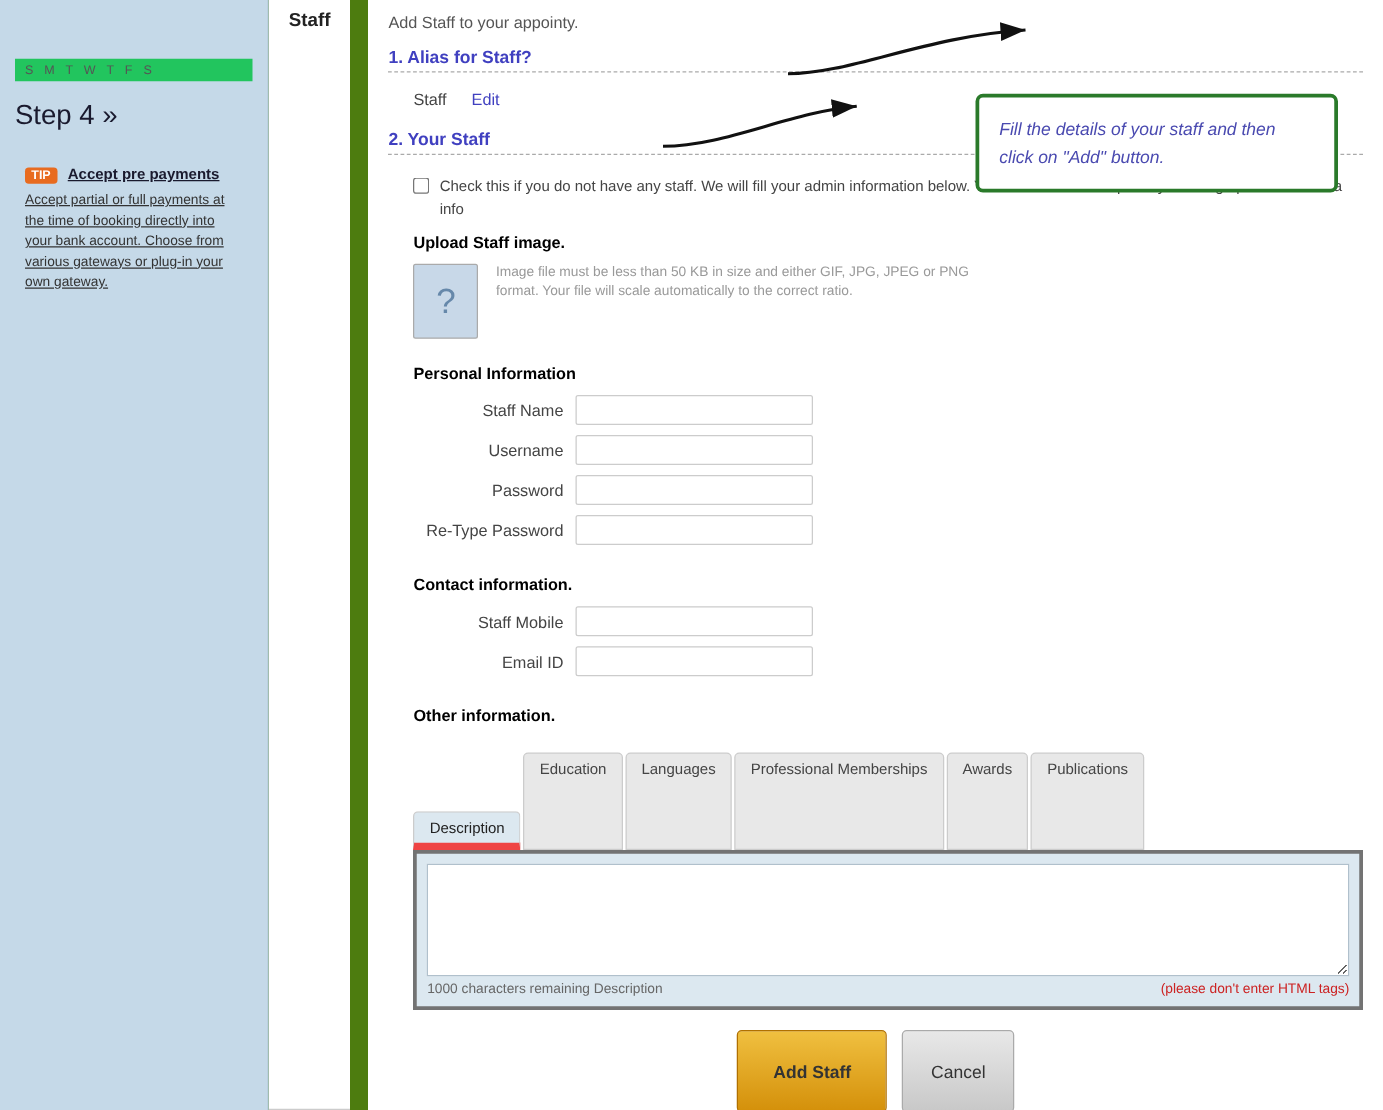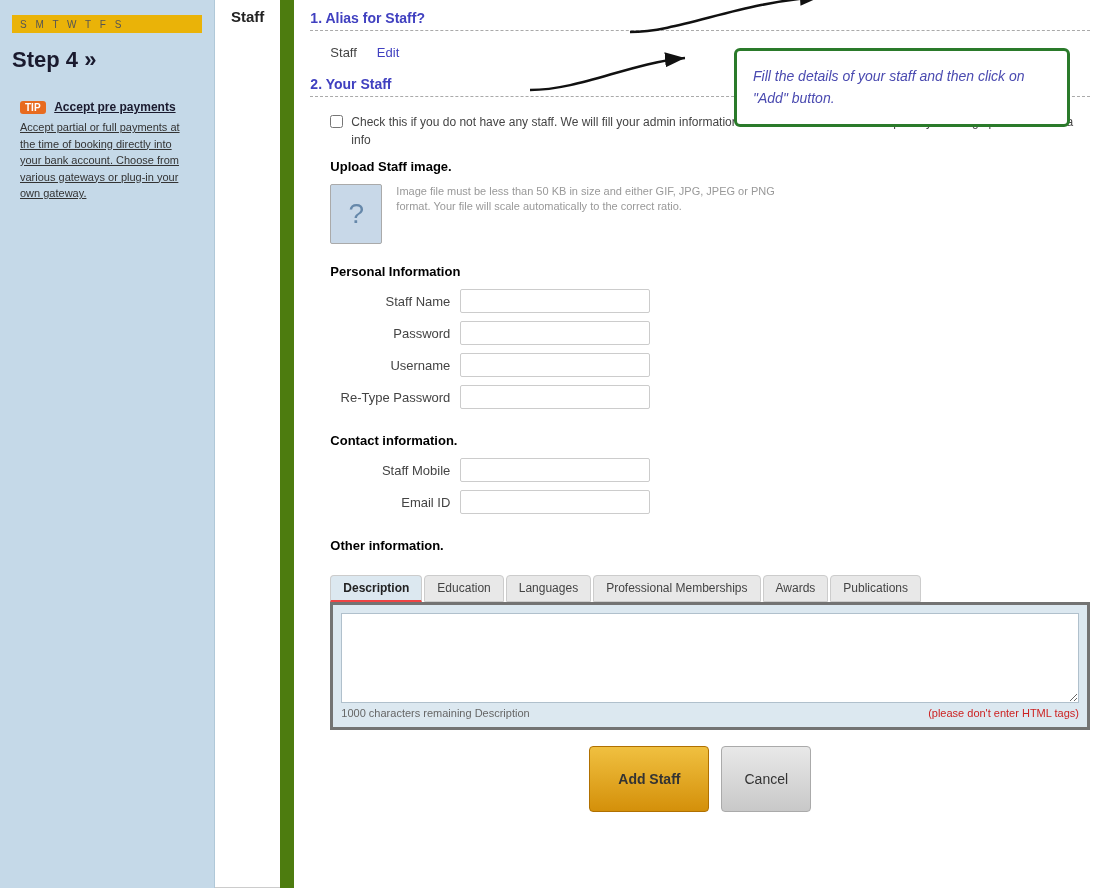--- a/index.html
+++ b/index.html
@@ -8,21 +8,21 @@
     
     .sidebar {
       width: 215px;
       min-width: 215px;
       background: #c5d9e8;
       padding: 15px 12px;
       border-right: 1px solid #b0c8d8;
     }
     .step-title {
       font-size: 22px;
-      font-weight: bold;
+      font-weight: normal;
       color: #1a1a2e;
       margin-bottom: 18px;
     }
     .tip-box {
       background: #c5d9e8;
       padding: 8px;
     }
     .tip-badge {
       display: inline-block;
       background: #e86b1f;
@@ -43,28 +43,29 @@
     .tip-text {
       color: #333;
       font-size: 11px;
       line-height: 1.5;
       margin-top: 5px;
       text-decoration: underline;
     }
 
     
     .cal-bar {
-      background: #eab308;
+      background: #22c55e;
       height: 18px;
       display: flex;
       align-items: center;
       padding: 0 8px;
       font-size: 10px;
       color: #555;
       letter-spacing: 3px;
+      margin-top: 32px;
     }
 
     
     .main {
       flex: 1;
       background: #4d7c0f;
       display: flex;
       flex-direction: row;
       overflow: hidden;
       gap: 14px;
@@ -91,21 +92,21 @@
 
     
     .tooltip-box {
       position: absolute;
       top: 38px;
       right: 20px;
       background: white;
       border: 3px solid #2a7a2a;
       border-radius: 6px;
       padding: 14px 16px;
-      width: 336px;
+      width: 290px;
       font-size: 14px;
       color: #4a4ab0;
       font-style: italic;
       line-height: 1.6;
       z-index: 10;
     }
 
     
     .section-link {
       color: #4040c0;
@@ -236,23 +237,24 @@
       font-size: 12px;
       cursor: pointer;
       border: 1px solid #ccc;
       background: #e8e8e8;
       color: #444;
       border-radius: 4px 4px 0 0;
       margin-right: 2px;
     }
     .tab-item.active {
       background: #dce8f0;
-      border-bottom: 2px solid #ef4444;
+      border-bottom: 6px solid #ef4444;
       color: #222;
-      font-weight: bold;
+      font-weight: normal;
+      margin-top: 47px;
     }
     .tab-content {
       border: 3px solid #737373;
       background: #dce8f0;
       padding: 8px;
       min-height: 100px;
     }
     .tab-textarea {
       width: 100%;
       height: 90px;
@@ -313,20 +315,21 @@
       <span class="tip-badge">TIP</span>
       <span class="tip-heading">Accept pre payments</span>
     </div>
     <p class="tip-text">Accept partial or full payments at the time of booking directly into your bank account. Choose from various gateways or plug-in your own gateway.</p>
   </div>
 </div>
 
 <div class="main">
   <div class="main-header">Staff</div>
   <div class="content-area">
+    <p class="add-staff-text">Add Staff to your appointy.</p>
 
     <div style="position: relative;">
       <div class="tooltip-box">Fill the details of your staff and then click on "Add" button.</div>
 
       <div style="position: relative; padding-bottom: 6px;">
         <a class="section-link" href="#">1. Alias for Staff?</a>
         <hr class="dotted-line">
 
         <svg style="position:absolute; top:-28px; left:310px; width:220px; height:60px; pointer-events:none;">
           <defs>
@@ -374,26 +377,26 @@
       </div>
     </div>
 
     <div class="form-section">
       <div class="form-section-title">Personal Information</div>
       <div class="form-row">
         <label class="form-label">Staff Name</label>
         <input class="form-input" type="text" value="" style="">
       </div>
       <div class="form-row">
+        <label class="form-label">Username</label>
+        <input class="form-input" type="text" value="" style="">
+      </div>
+      <div class="form-row">
         <label class="form-label">Password</label>
         <input class="form-input" type="password" value="" style="">
-      </div>
-      <div class="form-row">
-        <label class="form-label">Username</label>
-        <input class="form-input" type="text" value="" style="">
       </div>
       <div class="form-row">
         <label class="form-label">Re-Type Password</label>
         <input class="form-input" type="password" value="" style="">
       </div>
     </div>
 
     <div class="form-section">
       <div class="form-section-title">Contact information.</div>
       <div class="form-row">

